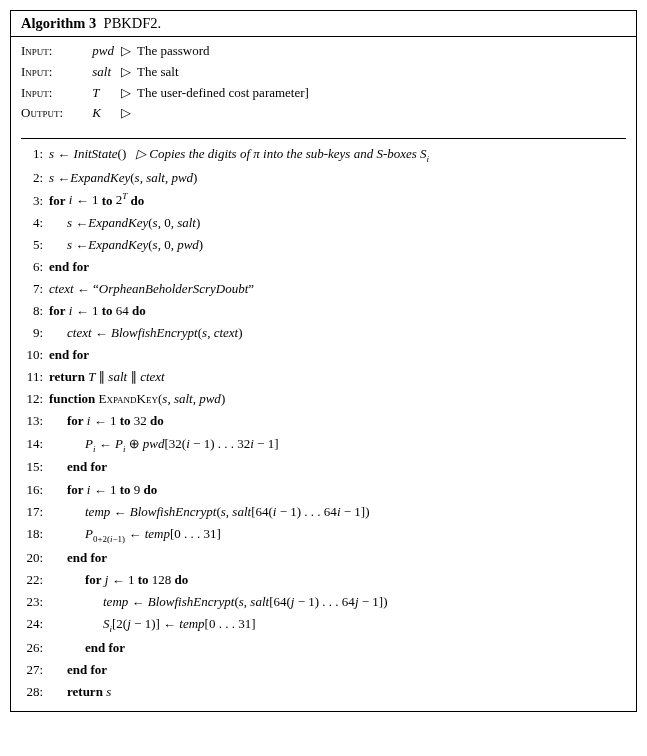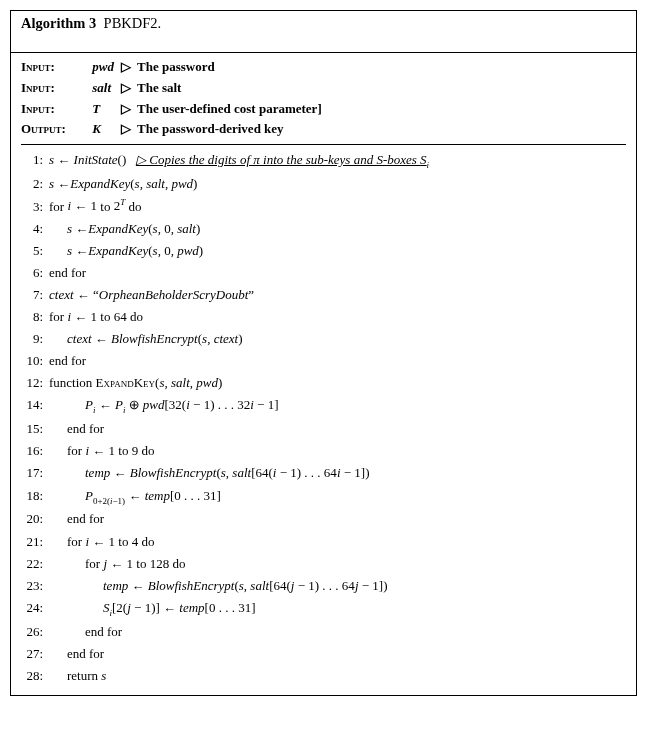--- a/index.html
+++ b/index.html
@@ -15,32 +15,31 @@
       justify-content: center;
       padding: 10px;
     }
     .algorithm-box {
       width: 627px;
       border: 1.5px solid #000;
       padding: 0;
     }
     .algo-header {
       border-bottom: 1.5px solid #000;
-      padding: 4px 10px 20px 10px;
+      padding: 4px 10px 4px 10px;
       font-size: 14.5px;
     }
     .algo-header .algo-title-word {
       font-weight: bold;
     }
     .algo-content {
       padding: 4px 10px 8px 10px;
     }
     .io-section {
-      margin-bottom: 4px;
-      font-weight: bold;
+      margin-bottom: 14px;
     }
     .io-line {
       display: flex;
       align-items: baseline;
       line-height: 1.6;
       font-variant: small-caps;
       font-size: 13px;
     }
     .io-label {
       font-variant: small-caps;
@@ -75,22 +74,22 @@
       min-width: 22px;
       text-align: right;
       margin-right: 6px;
       color: #000;
       font-variant: normal;
       font-style: normal;
     }
     .line-content {
       flex: 1;
     }
-    .kw { font-weight: normal; margin-top: 17px; }
-    .comment { font-style: italic; text-decoration: underline; }
+    .kw { font-weight: bold; margin-top: 17px; }
+    .comment { font-style: italic; }
     .indent1 { padding-left: 18px; }
     .indent2 { padding-left: 36px; }
     .indent3 { padding-left: 54px; }
     .divider-line {
       border-top: 1px solid #000;
       margin: 3px 0 2px 0;
     }
     sup { font-size: 9px; }
     sub { font-size: 9px; }
   </style>
@@ -120,21 +119,20 @@
       <div class="io-line">
         <span class="io-label">Input:</span>
         <span class="io-var">&nbsp;<i>T</i>&nbsp;&nbsp;</span>
         <span class="io-triangle">▷</span>
         <span class="io-desc">The user-defined cost parameter]</span>
       </div>
       <div class="io-line">
         <span class="io-label">Output:</span>
         <span class="io-var">&nbsp;<i>K</i>&nbsp;&nbsp;</span>
         <span class="io-triangle">▷</span>
-        <span class="io-desc">The password-derived key</span>
       </div>
     </div>
 
     <div class="divider-line"></div>
 
     <div class="code-section">
 
       <div class="code-line">
         <span class="line-num">1:</span>
         <span class="line-content">
@@ -199,28 +197,40 @@
         </span>
       </div>
 
       <div class="code-line">
         <span class="line-num">10:</span>
         <span class="line-content">
           <span class="kw">end for</span>
         </span>
       </div>
 
+      <div class="code-line">
+        <span class="line-num">11:</span>
+        <span class="line-content">
+          <span class="kw">return</span> <i>T</i> ∥ <i>salt</i> ∥ <i>ctext</i>
+        </span>
+      </div>
 
       <div class="code-line">
         <span class="line-num">12:</span>
         <span class="line-content">
           <span class="kw">function</span> <span style="font-variant:small-caps;">ExpandKey</span>(<i>s</i>, <i>salt</i>, <i>pwd</i>)
         </span>
       </div>
 
+      <div class="code-line">
+        <span class="line-num">13:</span>
+        <span class="line-content indent1">
+          <span class="kw">for</span> <i>i</i> ← 1 <span class="kw">to</span> 32 <span class="kw">do</span>
+        </span>
+      </div>
 
       <div class="code-line">
         <span class="line-num">14:</span>
         <span class="line-content indent2">
           <i>P<sub>i</sub></i> ← <i>P<sub>i</sub></i> ⊕ <i>pwd</i>[32(<i>i</i> − 1) . . . 32<i>i</i> − 1]
         </span>
       </div>
 
       <div class="code-line">
         <span class="line-num">15:</span>
@@ -251,26 +261,20 @@
       </div>
 
 
       <div class="code-line">
         <span class="line-num">20:</span>
         <span class="line-content indent1">
           <span class="kw">end for</span>
         </span>
       </div>
 
-      <div class="code-line">
-        <span class="line-num">21:</span>
-        <span class="line-content indent1">
-          <span class="kw">for</span> <i>i</i> ← 1 <span class="kw">to</span> 4 <span class="kw">do</span>
-        </span>
-      </div>
 
       <div class="code-line">
         <span class="line-num">22:</span>
         <span class="line-content indent2">
           <span class="kw">for</span> <i>j</i> ← 1 <span class="kw">to</span> 128 <span class="kw">do</span>
         </span>
       </div>
 
       <div class="code-line">
         <span class="line-num">23:</span>

